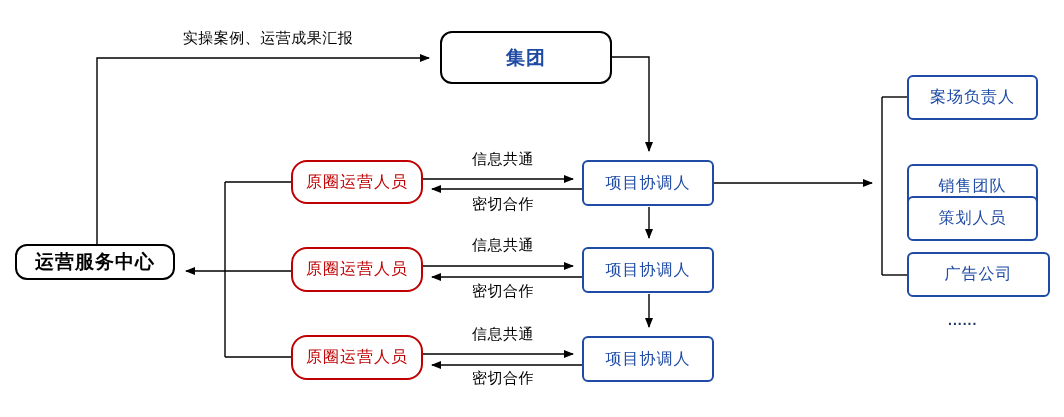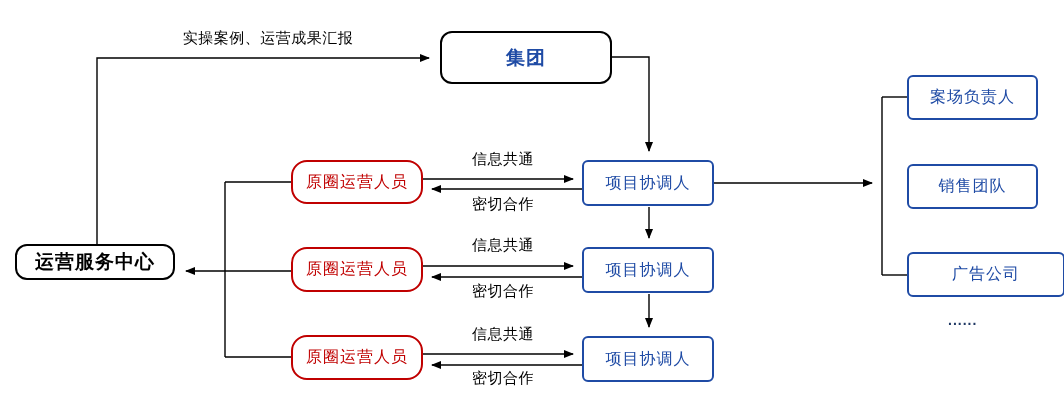--- a/index.html
+++ b/index.html
@@ -122,21 +122,22 @@
   <div class="node node-red" style="left:291px; top:160px; width:132px; height:44px;">原圈运营人员</div>
   <div class="node node-red" style="left:291px; top:247px; width:132px; height:45px;">原圈运营人员</div>
   <div class="node node-red" style="left:291px; top:335px; width:132px; height:45px;">原圈运营人员</div>
 
   <div class="node node-blue" style="left:582px; top:160px; width:132px; height:46px;">项目协调人</div>
   <div class="node node-blue" style="left:582px; top:247px; width:132px; height:46px;">项目协调人</div>
   <div class="node node-blue" style="left:582px; top:336px; width:132px; height:46px;">项目协调人</div>
 
   <div class="node node-blue" style="left:907px; top:75px; width:131px; height:45px;">案场负责人</div>
   <div class="node node-blue" style="left:907px; top:119px; width:131px; height:45px;margin-top:45px;">销售团队</div>
-  <div class="node node-blue" style="left:907px; top:252px; width:158px; height:45px;">广告公司</div>
+  <div class="node node-blue" style="left:907px; top:196px; width:131px; height:45px;">策划人员</div>
+  <div class="node node-blue" style="left:907px; top:252px; width:143px; height:45px;">广告公司</div>
 
   <div class="ellipsis" style="left:948px; top:312px;">......</div>
 
   <div class="edge-label centered" style="left:160px; top:29px; width:216px;">实操案例、运营成果汇报</div>
 
 
   <div class="edge-label centered" style="left:443px; top:150px; width:120px;">信息共通</div>
   <div class="edge-label centered" style="left:443px; top:195px; width:120px;">密切合作</div>
 
   <div class="edge-label centered" style="left:443px; top:236px; width:120px;">信息共通</div>

